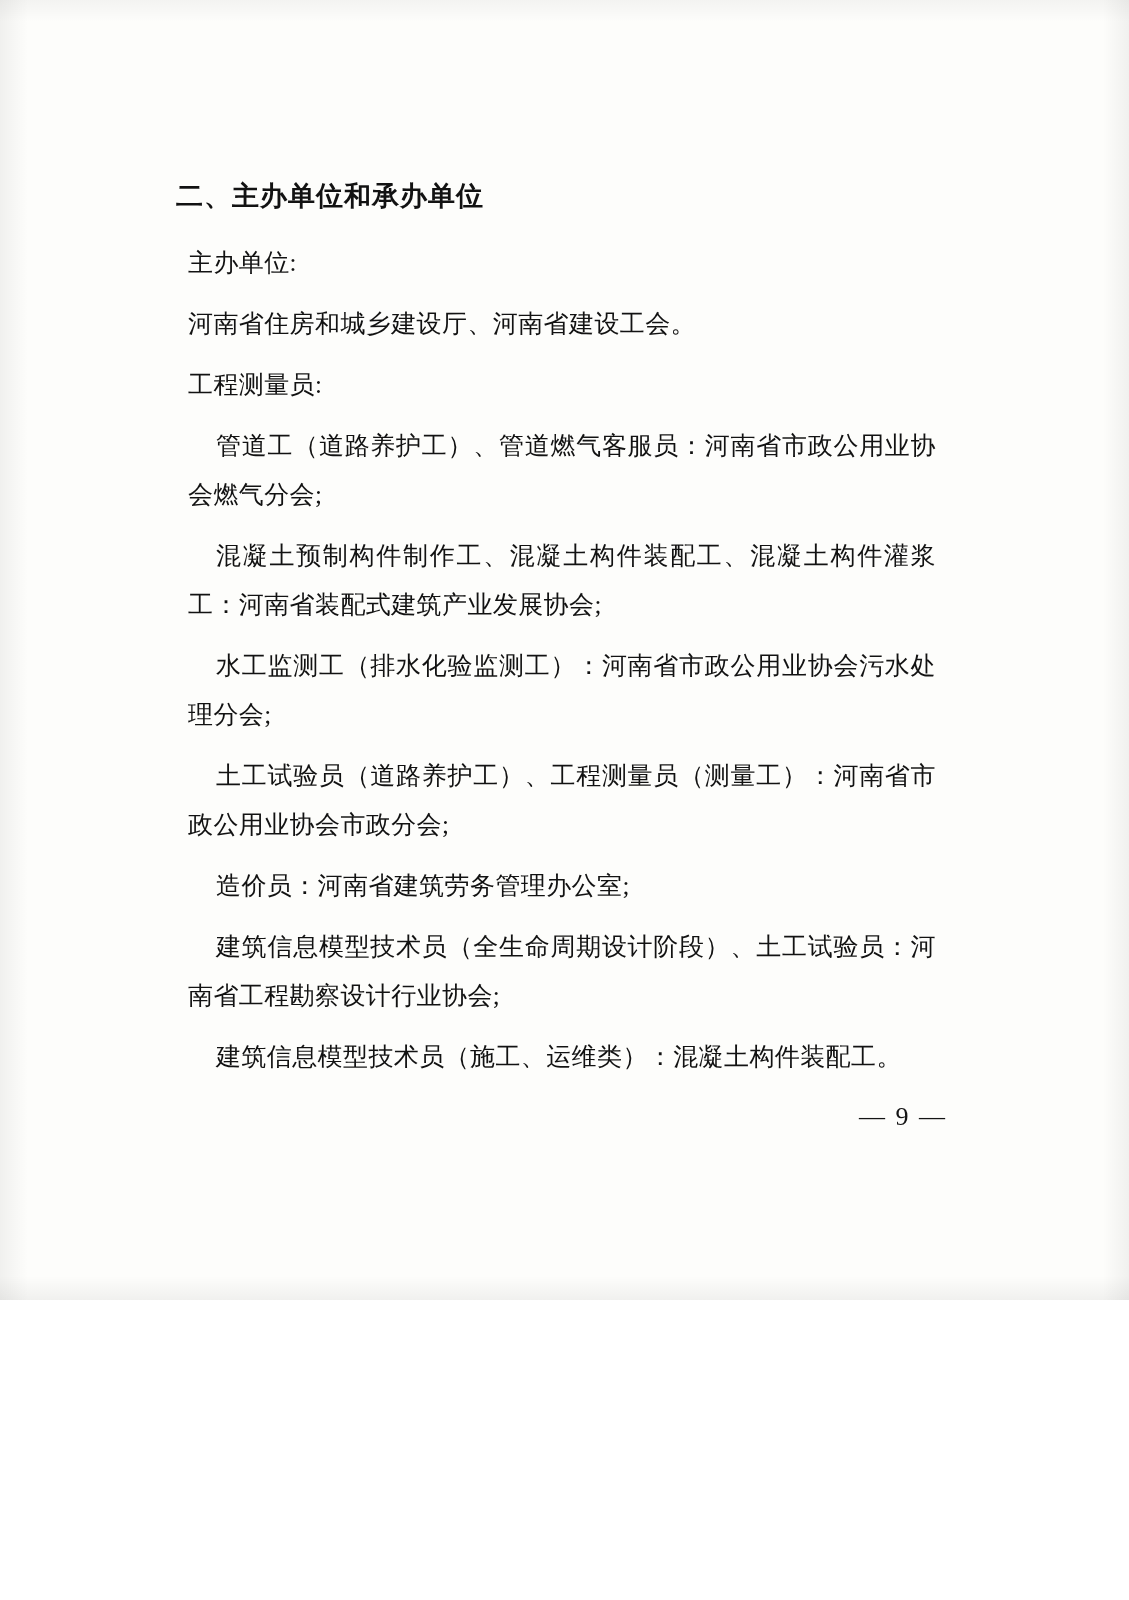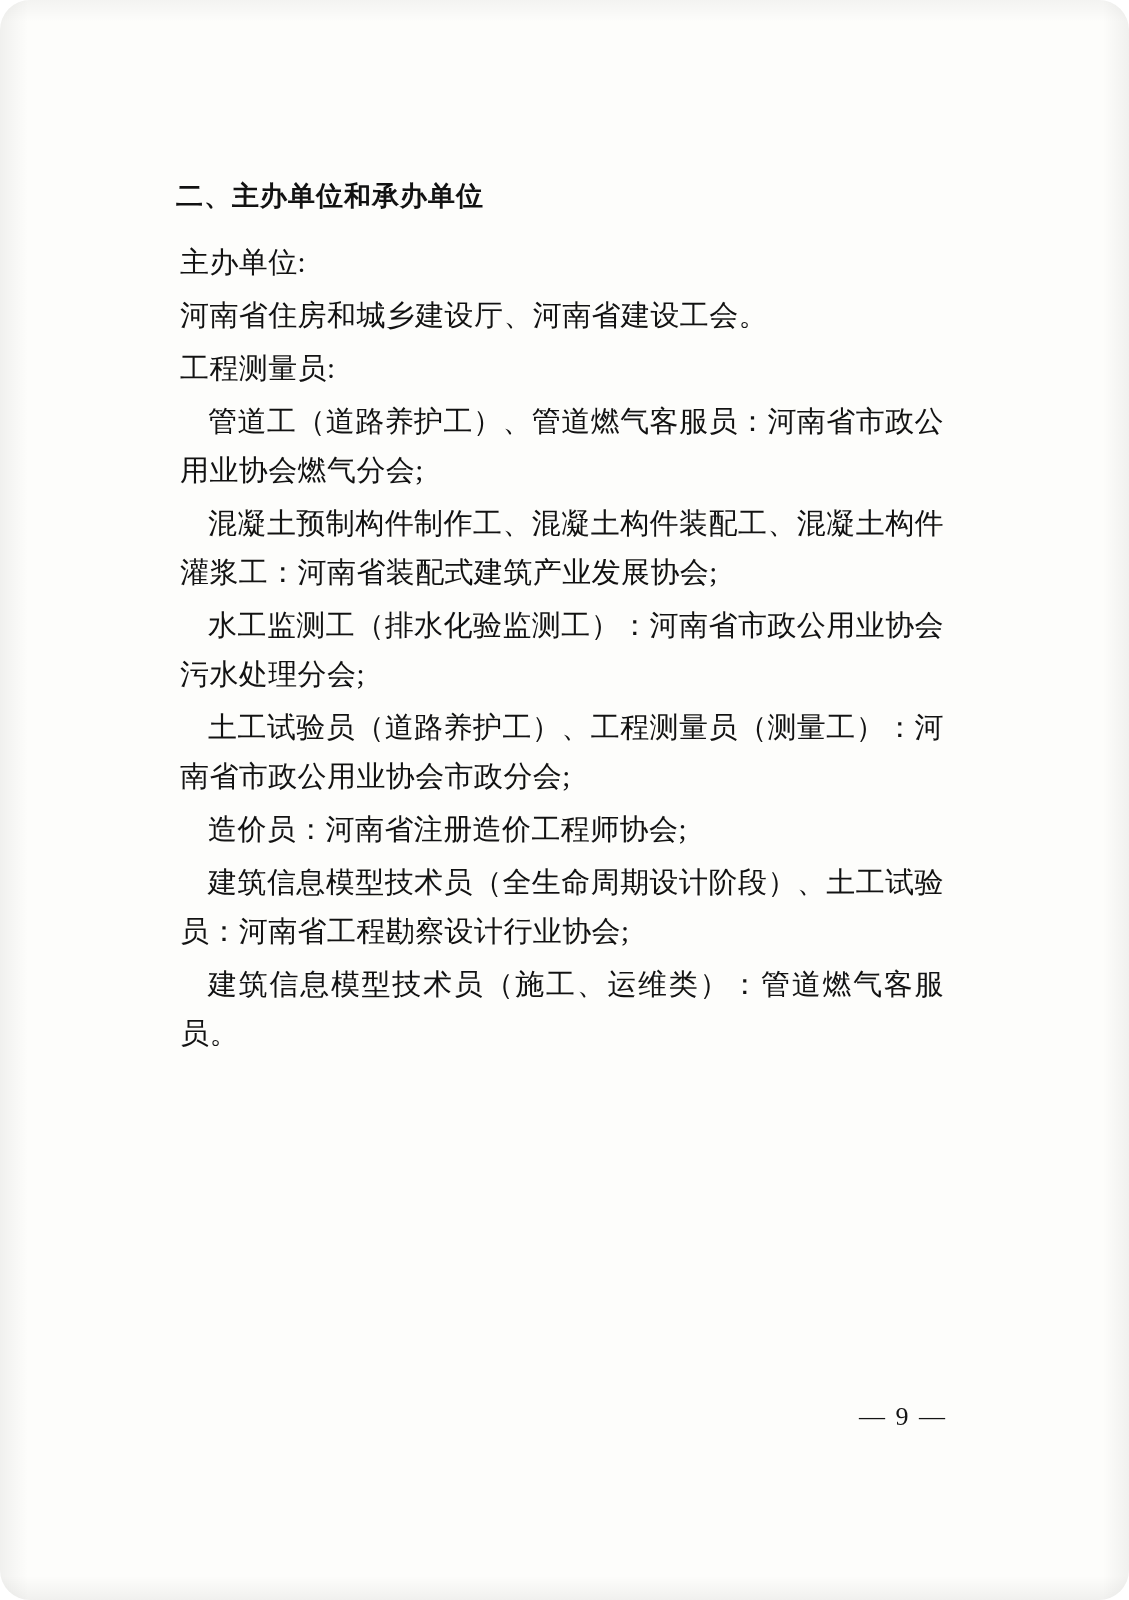--- a/index.html
+++ b/index.html
@@ -6,25 +6,24 @@
     margin: 0;
     padding: 0;
     background: #ffffff;
   }
   body {
     font-family: "Liberation Serif", "DejaVu Serif", serif;
   }
   .page {
     position: relative;
     width: 1129px;
-    height: 1600px;
+    height: 1300px;
     background: #fdfdfb;
     overflow: hidden;
     box-sizing: border-box;
-    border-radius: 30px;
   }
   
   .page::before {
     content: "";
     position: absolute;
     top: 0; left: 0; right: 0; bottom: 0;
     background:
       linear-gradient(to right, rgba(0,0,0,0.05) 0px, rgba(0,0,0,0.0) 28px),
       linear-gradient(to left, rgba(0,0,0,0.05) 0px, rgba(0,0,0,0.0) 26px),
       linear-gradient(to bottom, rgba(0,0,0,0.04) 0px, rgba(0,0,0,0.0) 22px),
@@ -40,24 +39,24 @@
   .heading {
     font-family: "Liberation Sans", "DejaVu Sans", sans-serif;
     font-weight: bold;
     font-size: 27px;
     letter-spacing: 1px;
     color: #121212;
     margin: 0 0 22px 0;
     line-height: 1.4;
   }
   .para {
-    font-size: 29px;
+    font-size: 25px;
     line-height: 49px;
     color: #121212;
-    margin: 4px;
+    margin: 12px;
     text-align: justify;
     text-justify: inter-ideograph;
     letter-spacing: 0.4px;
   }
   .para.indent {
     text-indent: 28px;
   }
   .para.noindent {
     text-indent: 0;
   }
@@ -78,19 +77,19 @@
   <div class="content">
     <h2 class="heading">二、主办单位和承办单位</h2>
 
     <p class="para noindent">主办单位:</p>
     <p class="para noindent">河南省住房和城乡建设厅、河南省建设工会。</p>
     <p class="para noindent">工程测量员:</p>
     <p class="para indent">管道工（道路养护工）、管道燃气客服员：河南省市政公用业协会燃气分会;</p>
     <p class="para indent">混凝土预制构件制作工、混凝土构件装配工、混凝土构件灌浆工：河南省装配式建筑产业发展协会;</p>
     <p class="para indent">水工监测工（排水化验监测工）：河南省市政公用业协会污水处理分会;</p>
     <p class="para indent">土工试验员（道路养护工）、工程测量员（测量工）：河南省市政公用业协会市政分会;</p>
-    <p class="para indent">造价员：河南省注册造价工程师协会;</p>
+    <p class="para indent">造价员：河南省建筑劳务管理办公室;</p>
     <p class="para indent">建筑信息模型技术员（全生命周期设计阶段）、土工试验员：河南省工程勘察设计行业协会;</p>
-    <p class="para indent">建筑信息模型技术员（施工、运维类）：管道燃气客服员。</p>
+    <p class="para indent">建筑信息模型技术员（施工、运维类）：混凝土构件装配工。</p>
   </div>
 
   <div class="pagenum">— 9 —</div>
 </div>
 
 </body></html>

